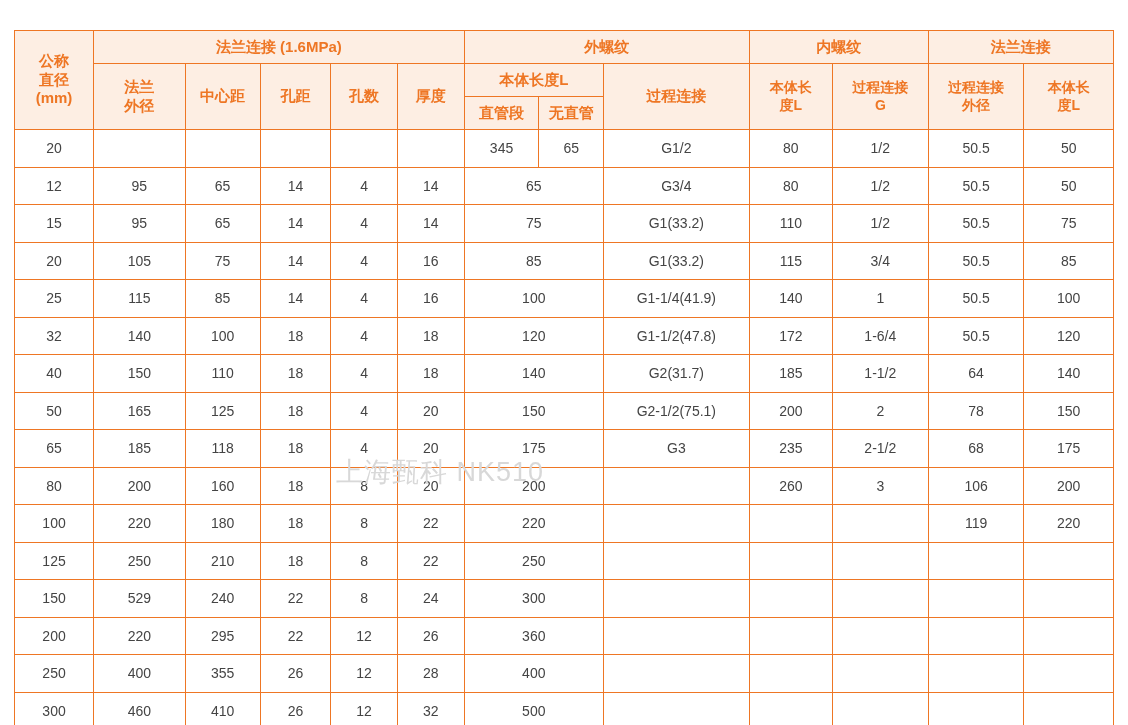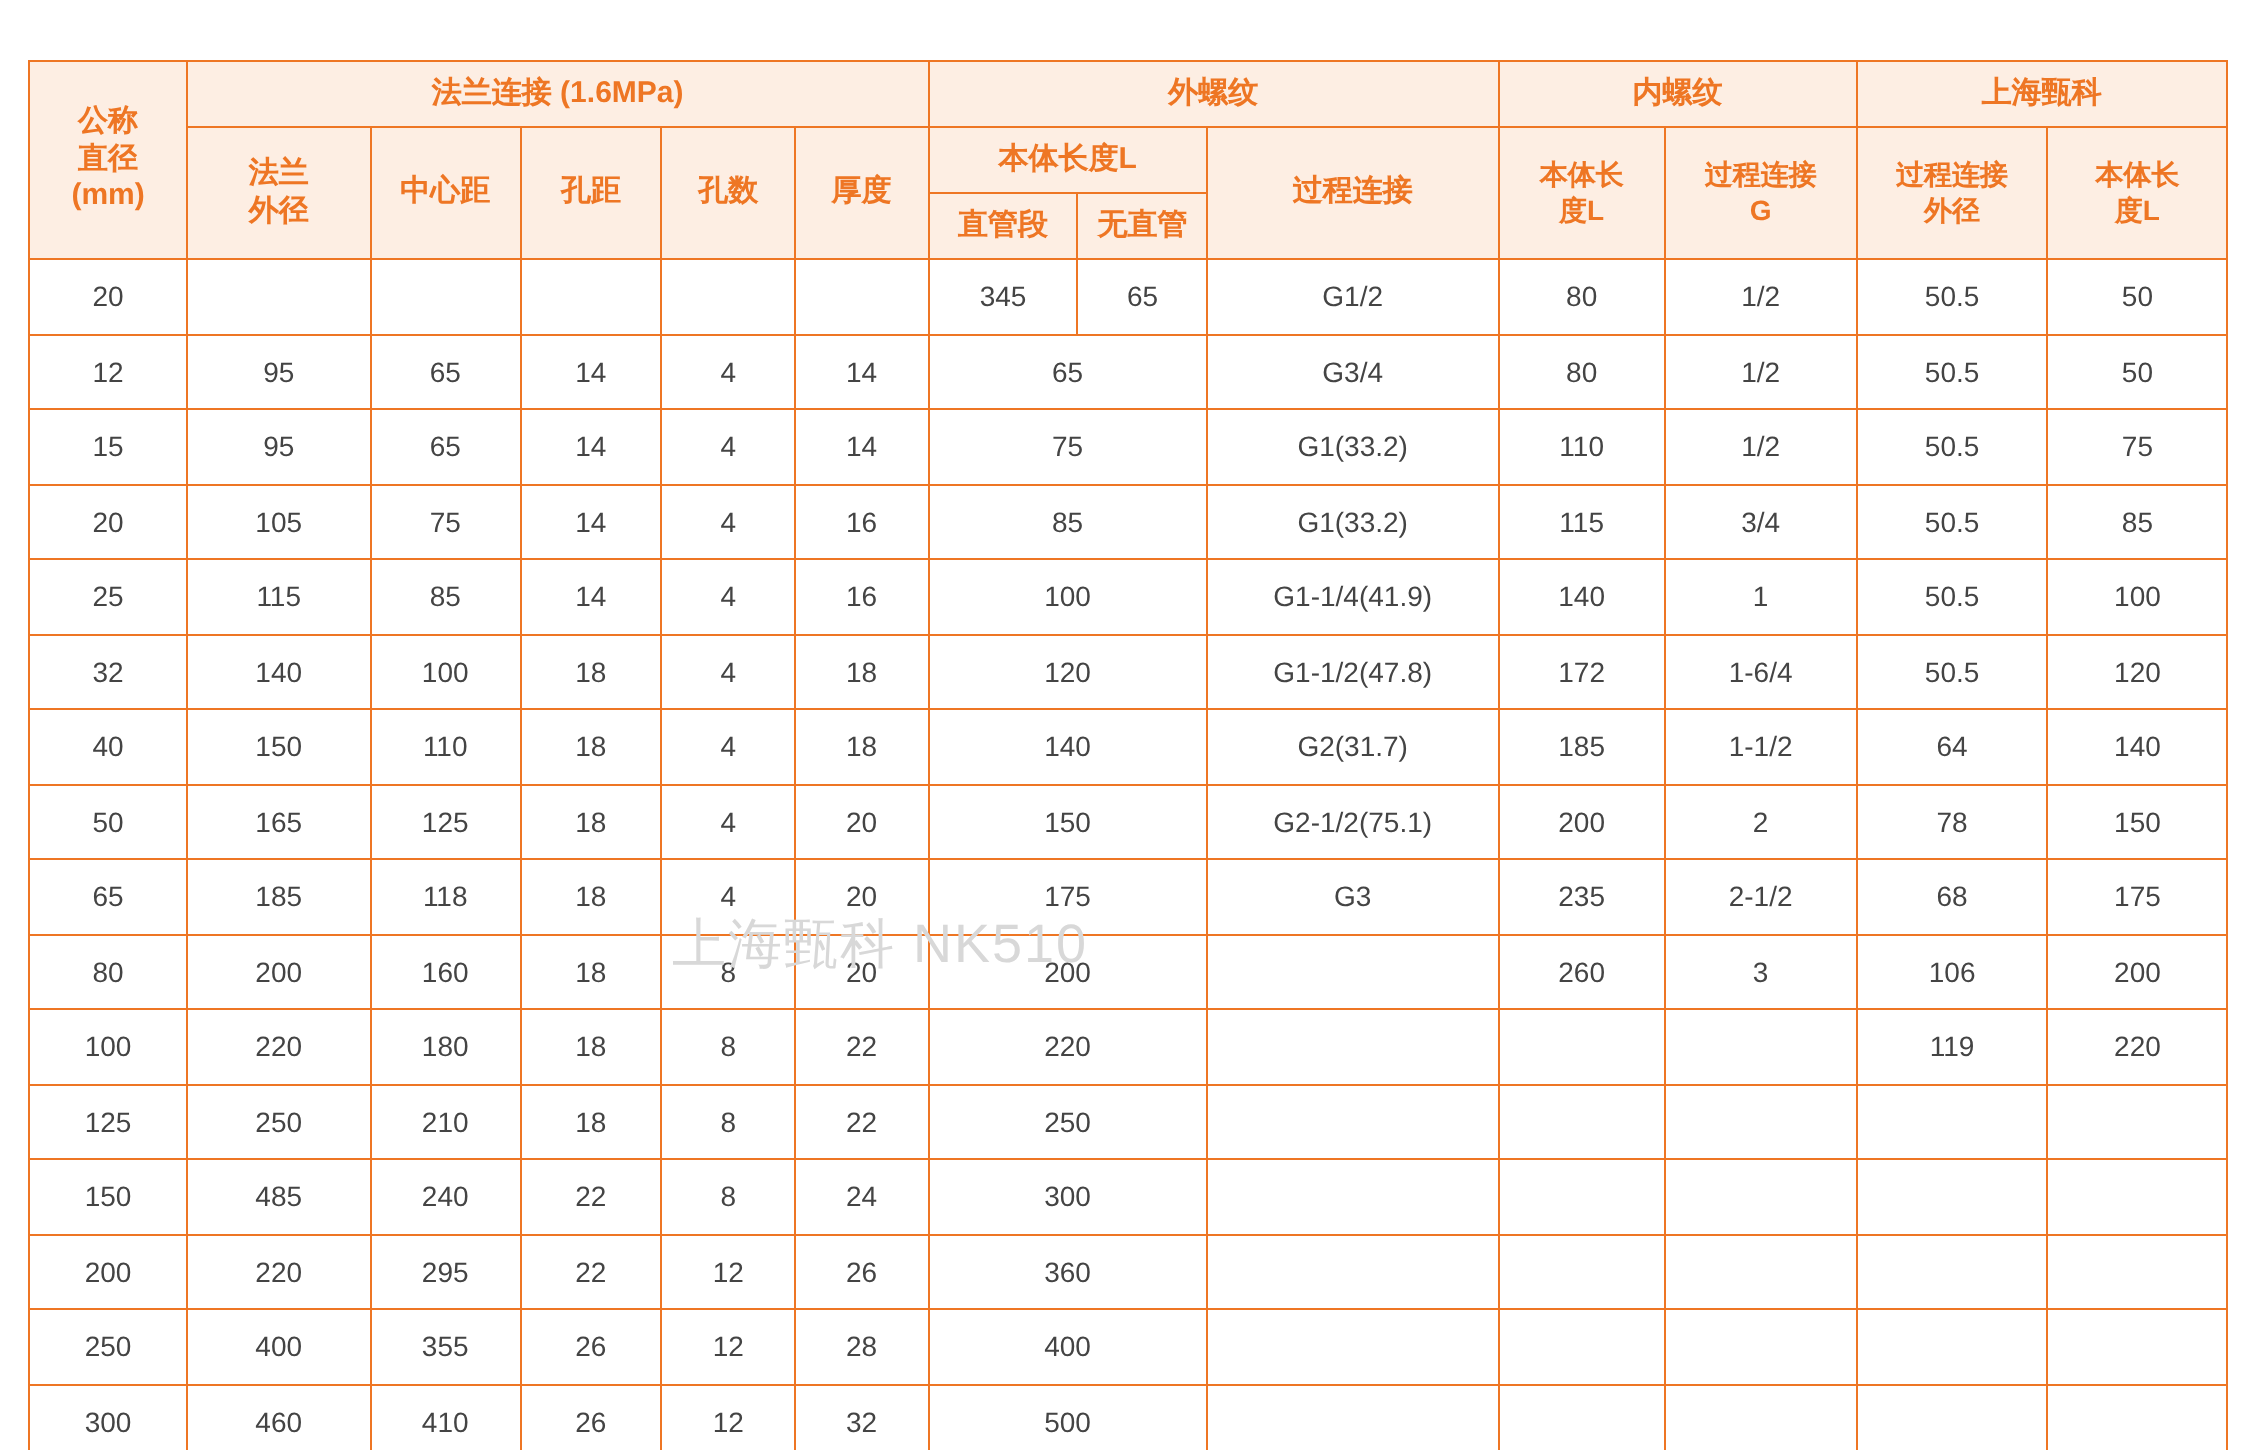--- a/index.html
+++ b/index.html
@@ -89,21 +89,21 @@
     <thead>
       <tr>
         <td rowspan="3" class="nom">
           <div>公称</div>
           <div>直径</div>
           <div>(mm)</div>
         </td>
         <td colspan="5">法兰连接 (1.6MPa)</td>
         <td colspan="3">外螺纹</td>
         <td colspan="2">内螺纹</td>
-        <td colspan="2">上海甄科</td>
+        <td colspan="2">法兰连接</td>
       </tr>
       <tr>
         <td rowspan="2">
           <div>法兰</div>
           <div>外径</div>
         </td>
         <td rowspan="2">中心距</td>
         <td rowspan="2">孔距</td>
         <td rowspan="2">孔数</td>
         <td rowspan="2">厚度</td>
@@ -296,21 +296,21 @@
           <td>22</td>
           <td colspan="2">250</td>
           <td></td>
           <td></td>
           <td></td>
           <td></td>
           <td></td>
         </tr>
         <tr>
           <td>150</td>
-          <td>485</td>
+          <td>529</td>
           <td>240</td>
           <td>22</td>
           <td>8</td>
           <td>24</td>
           <td colspan="2">300</td>
           <td></td>
           <td></td>
           <td></td>
           <td></td>
           <td></td>

